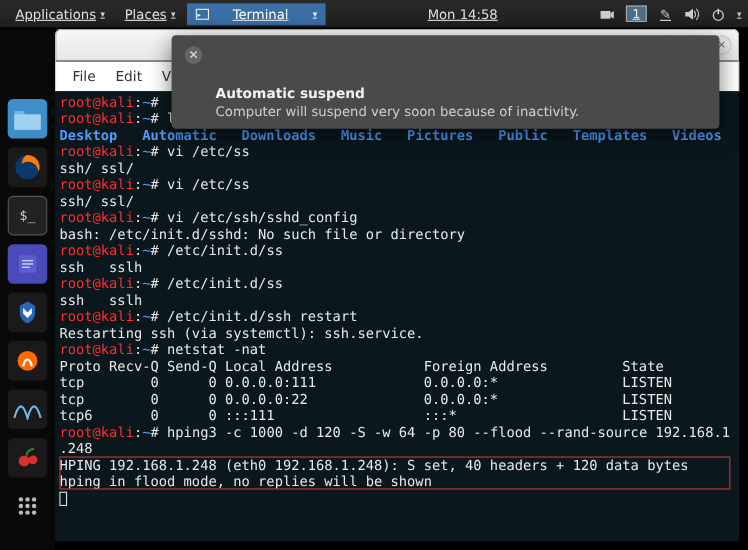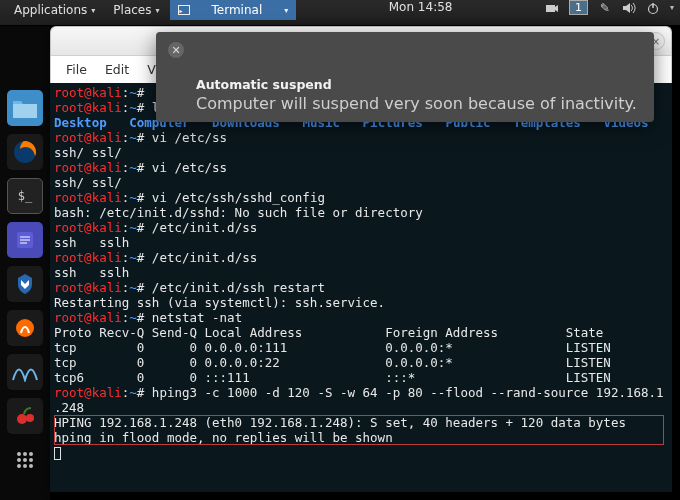--- a/index.html
+++ b/index.html
@@ -9,24 +9,25 @@
       background: #000;
       overflow: hidden;
       position: relative;
     }
     
     .topbar {
       height: 26px;
       background: linear-gradient(#2a2a2a, #1f1f1f);
       color: #e0e0e0;
       display: flex;
-      align-items: flex-start;
+      align-items: center;
       font-size: 12px;
       padding: 0 6px;
       border-bottom: 1px solid #000;
+      text-decoration: underline;
     }
     .topbar .left { display: flex; gap: 2px; }
     .topbar .item {
       padding: 3px 8px;
       display: flex;
       align-items: center;
       gap: 4px;
       cursor: pointer;
     }
     .topbar .item.active {
@@ -178,21 +179,21 @@
       border-radius: 50%;
       background: #666;
       display: flex;
       align-items: center;
       justify-content: center;
       font-size: 11px;
       color: #ddd;
       margin-top: 1px;
     }
     .notif .ntitle { font-weight: 600; margin-bottom: 2px; color:#f2f2f2;margin-top:36px; }
-    .notif .nbody { color: #cfcfcf; font-size: 16px; }
+    .notif .nbody { color: #cfcfcf; font-size: 12px; }
   </style>
 </head>
 <body>
 
 <div class="topbar">
   <div class="left">
     <div class="item">
       <span>Applications</span>
       <span class="caret">▾</span>
     </div>
@@ -307,21 +308,21 @@
   </div>
   <div class="menubar">
     <div class="m">File</div>
     <div class="m">Edit</div>
     <div class="m">View</div>
   </div>
   <div class="terminal" id="term">
     <div class="hlbox" style="left:4px; top:332px; width:610px; height:30px;"></div>
   <div class="line"><span class="prompt-user">root@kali</span><span class="white">:</span><span class="prompt-path">~</span><span class="white"># </span><span class="cmd"></span></div>
       <div class="line"><span class="prompt-user">root@kali</span><span class="white">:</span><span class="prompt-path">~</span><span class="white"># </span><span class="cmd">ls</span></div>
-      <div class="line"><span class="folder">Desktop</span>   <span class="folder">Computer</span>   <span class="folder">Downloads</span>   <span class="folder">Music</span>   <span class="folder">Pictures</span>   <span class="folder">Public</span>   <span class="folder">Templates</span>   <span class="folder">Videos</span></div>
+      <div class="line"><span class="folder">Desktop</span>   <span class="folder">Automatic</span>   <span class="folder">Downloads</span>   <span class="folder">Music</span>   <span class="folder">Pictures</span>   <span class="folder">Public</span>   <span class="folder">Templates</span>   <span class="folder">Videos</span></div>
       <div class="line"><span class="prompt-user">root@kali</span><span class="white">:</span><span class="prompt-path">~</span><span class="white"># </span><span class="cmd">vi /etc/ss</span></div>
       <div class="line">ssh/ ssl/</div>
       <div class="line"><span class="prompt-user">root@kali</span><span class="white">:</span><span class="prompt-path">~</span><span class="white"># </span><span class="cmd">vi /etc/ss</span></div>
       <div class="line">ssh/ ssl/</div>
       <div class="line"><span class="prompt-user">root@kali</span><span class="white">:</span><span class="prompt-path">~</span><span class="white"># </span><span class="cmd">vi /etc/ssh/sshd_config</span></div>
       <div class="line">bash: /etc/init.d/sshd: No such file or directory</div>
       <div class="line"><span class="prompt-user">root@kali</span><span class="white">:</span><span class="prompt-path">~</span><span class="white"># </span><span class="cmd">/etc/init.d/ss</span></div>
       <div class="line">ssh   sslh</div>
       <div class="line"><span class="prompt-user">root@kali</span><span class="white">:</span><span class="prompt-path">~</span><span class="white"># </span><span class="cmd">/etc/init.d/ss</span></div>
       <div class="line">ssh   sslh</div>

